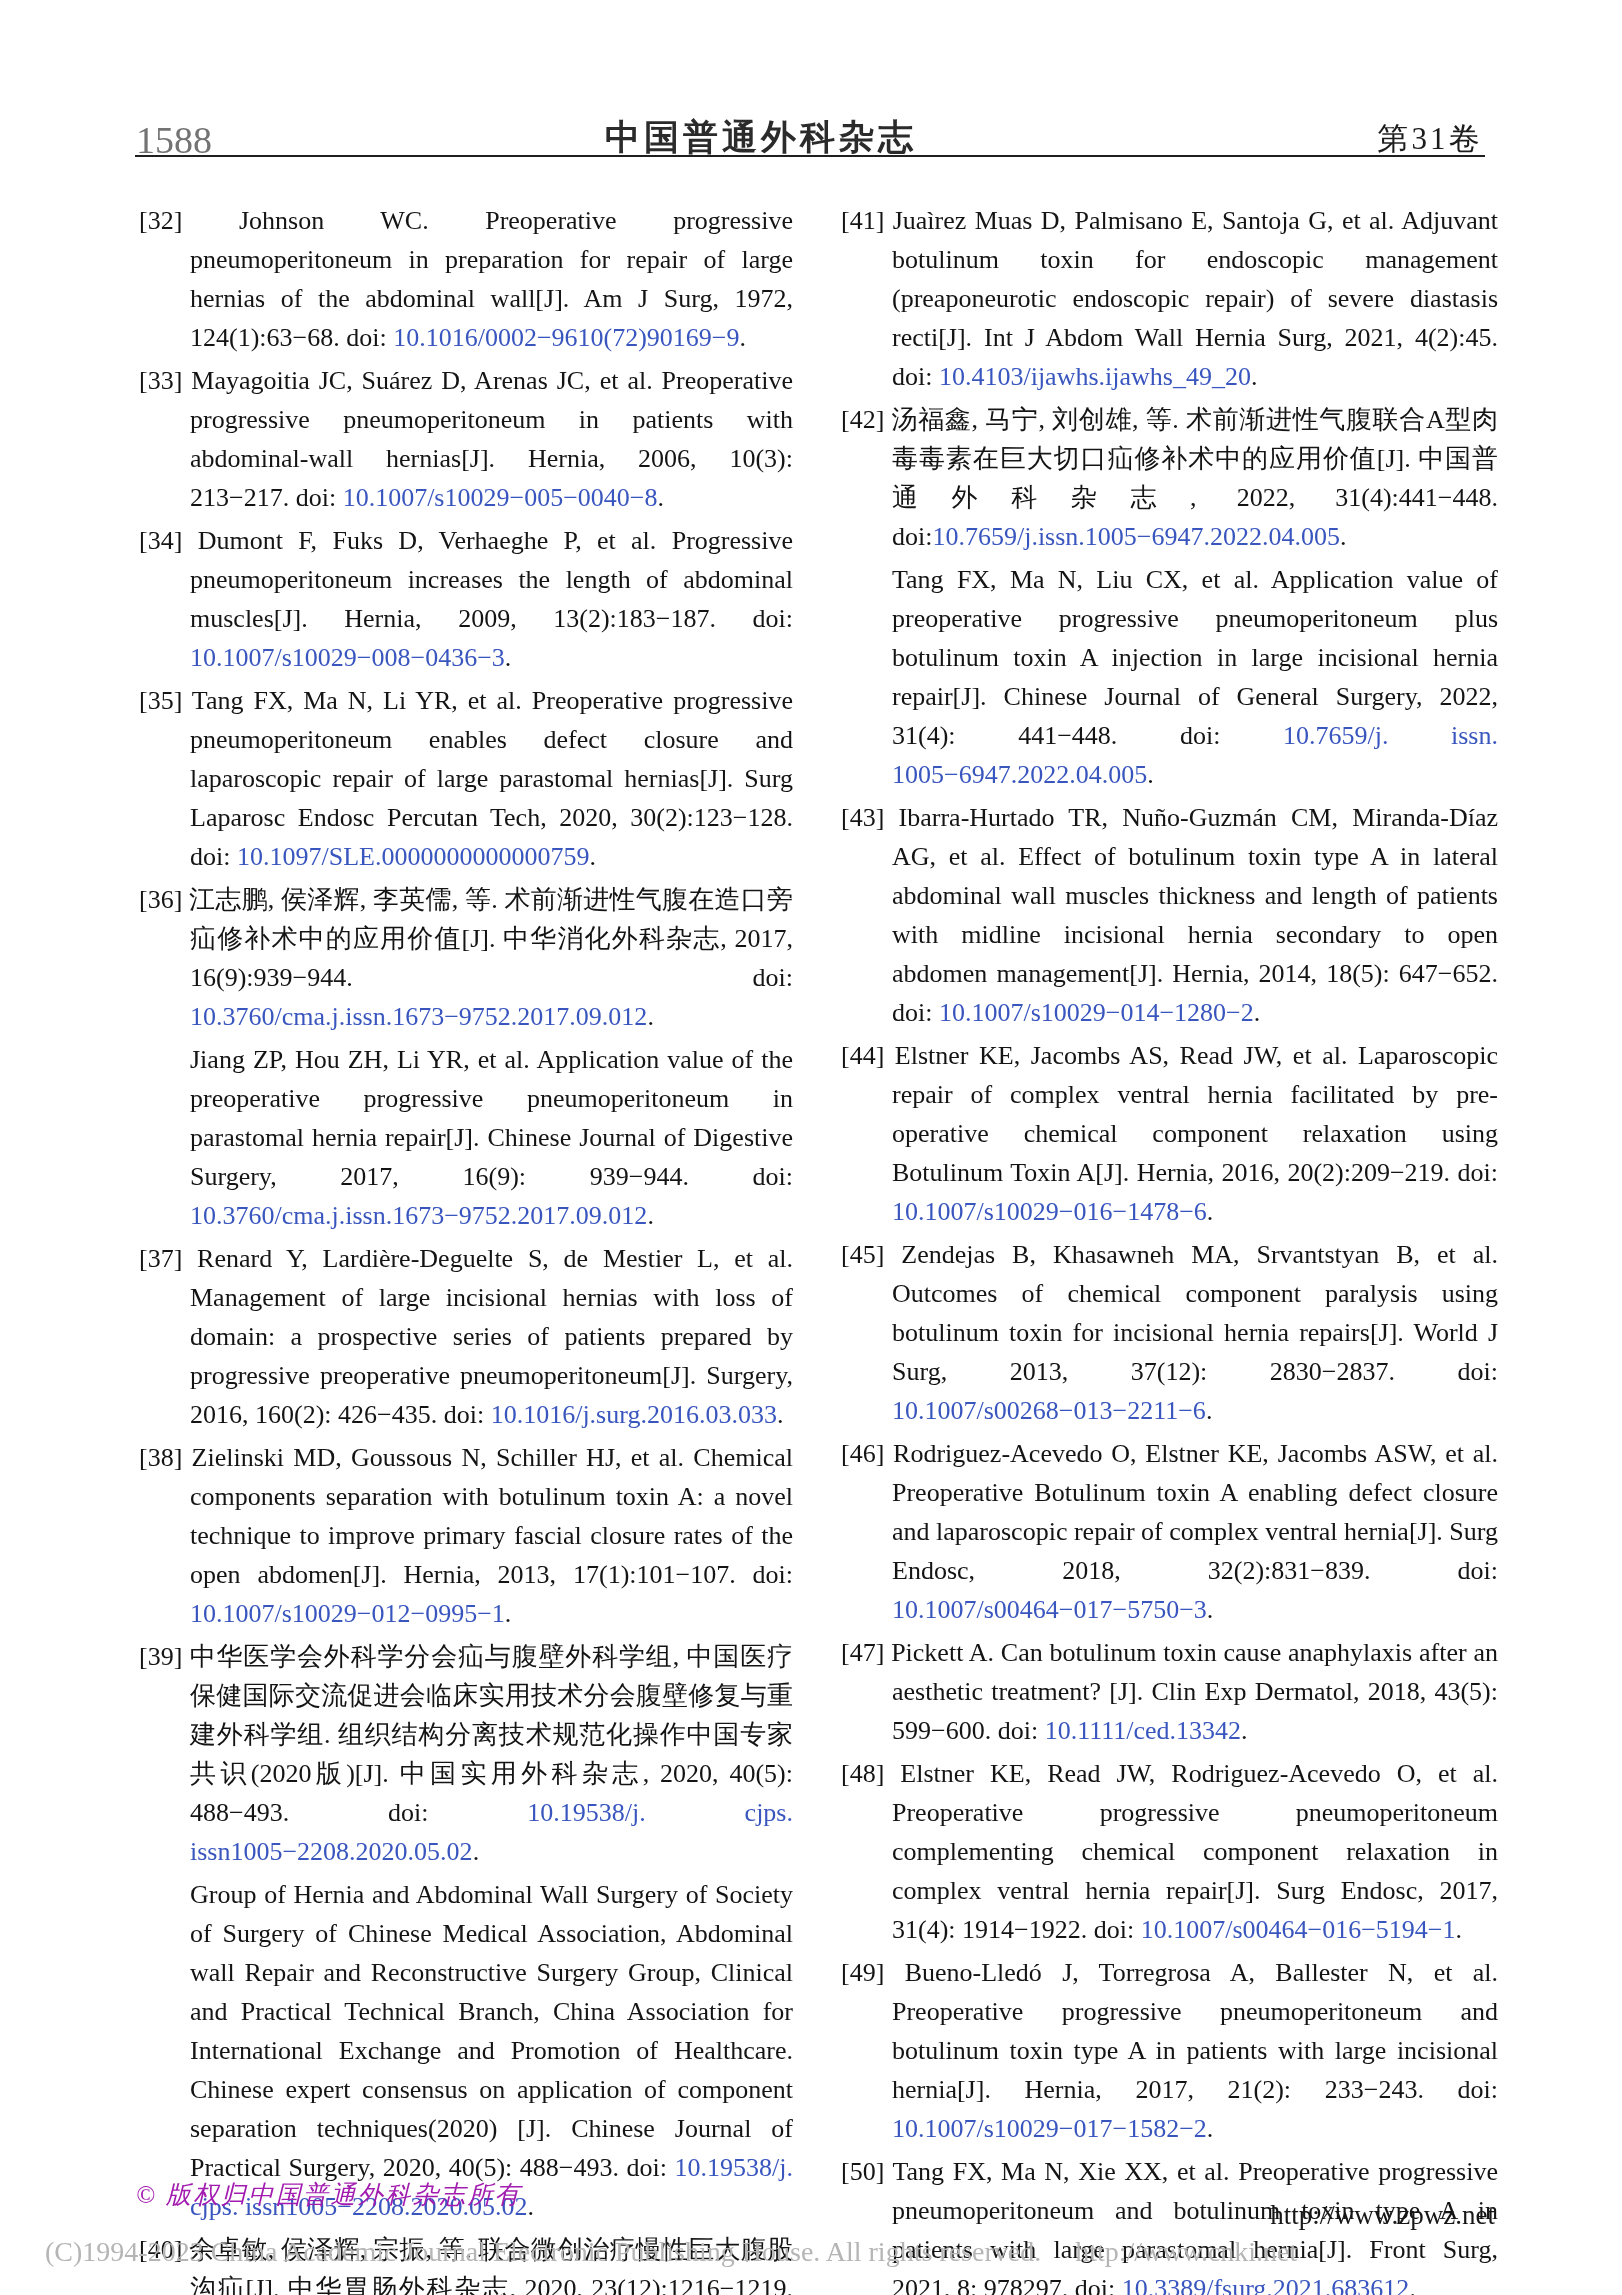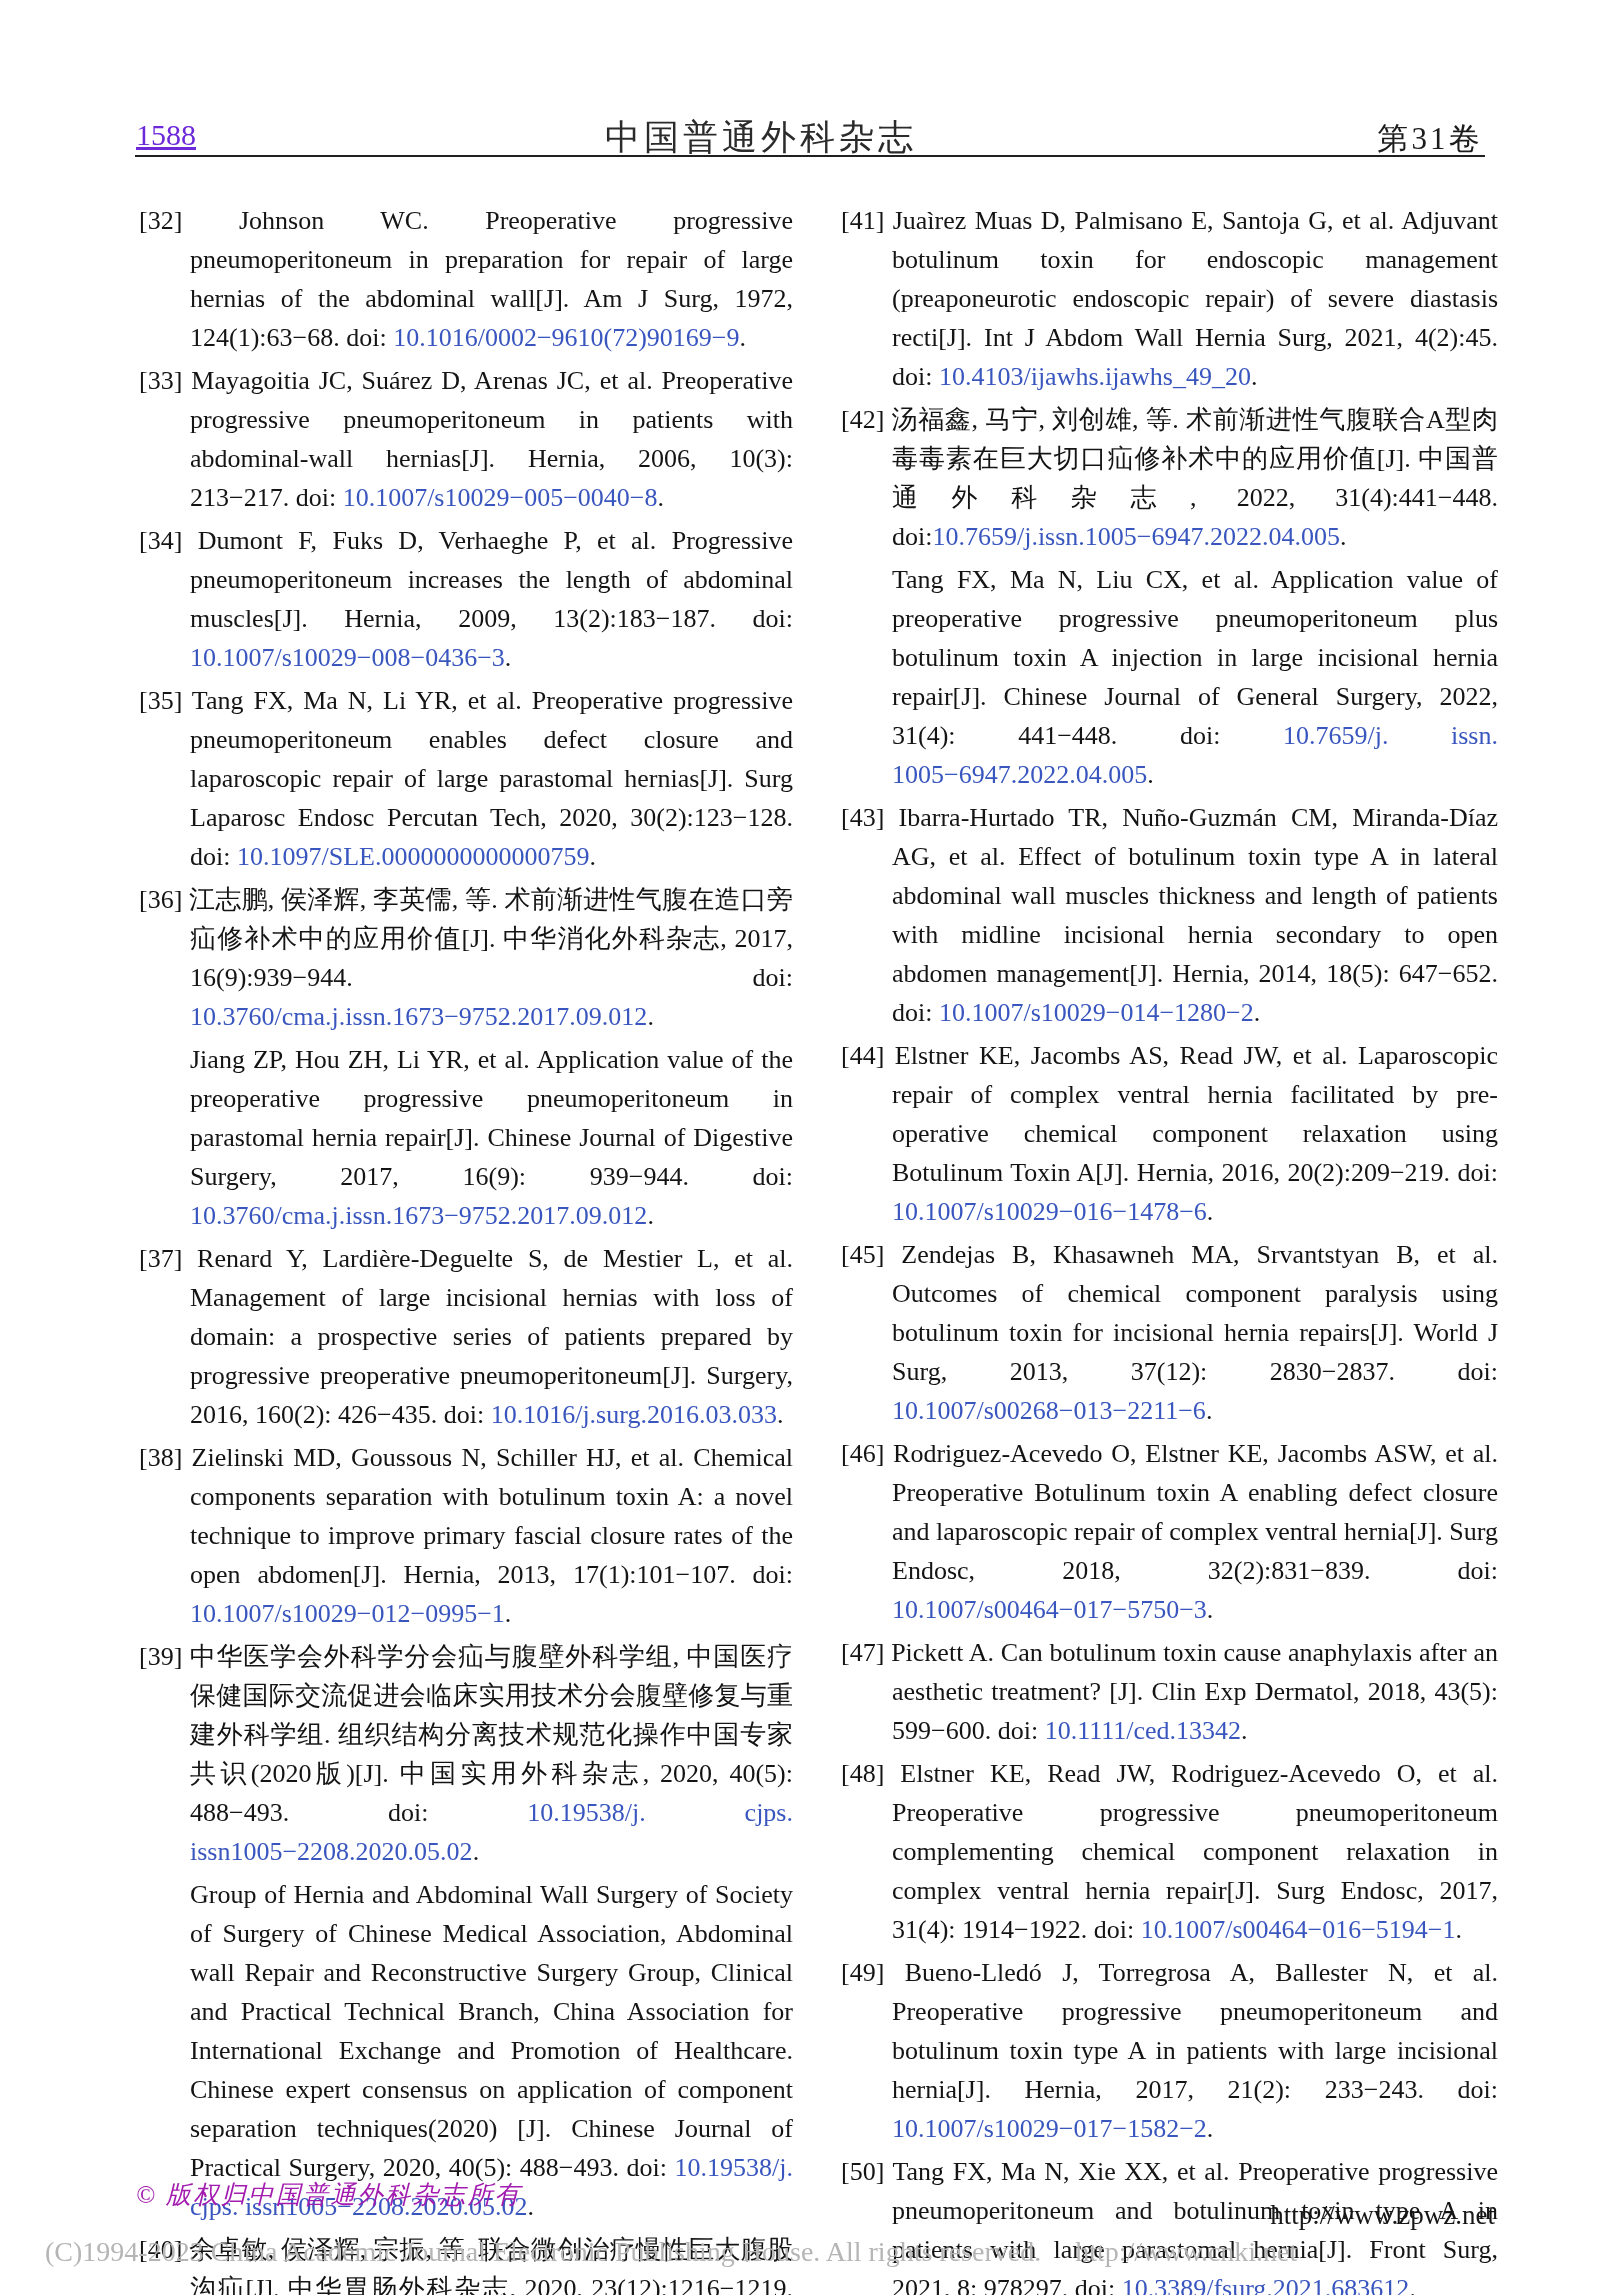--- a/index.html
+++ b/index.html
@@ -2,23 +2,23 @@
 <html style="font-size:13px"><head>
 <meta charset="utf-8">
 <style>
   html,body{margin:0;padding:0;}
   body{
     width:1623px;height:2295px;position:relative;background:#ffffff;
     font-family:"Liberation Serif","DejaVu Serif",serif;color:#141414;
     overflow:hidden;
   }
   
-  .hdr-pageno{position:absolute;left:136px;top:118px;font-size:30px;color:#6d28d9;text-decoration:underline;}
+  .hdr-pageno{position:absolute;left:136px;top:118px;font-size:38px;color:#737373;}
   .hdr-title{position:absolute;left:0;width:1522px;top:114px;text-align:center;
-    font-size:35px;letter-spacing:4px;color:#2b2b2b;font-weight:400;}
+    font-size:35px;letter-spacing:4px;color:#2b2b2b;font-weight:700;}
   .hdr-vol{position:absolute;right:140px;top:118px;font-size:31px;color:#1c1c1c;letter-spacing:3.2px;text-align:right;}
   .hdr-rule{position:absolute;left:135px;width:1350px;top:155px;height:2.4px;background:#1f1f1f;}
   
   .refcol{position:absolute;top:197px;font-size:26px;line-height:39px;text-align:justify;}
   .refcol.left{left:135px;width:662px;}
   .refcol.right{left:837px;width:665px;}
   .ref-par{margin:4px;padding-left:51px;text-align:justify;}
   .ref-par.first{text-indent:-51px;}
   .ref-id{white-space:nowrap;}
   .doi{color:#3956bf;}

